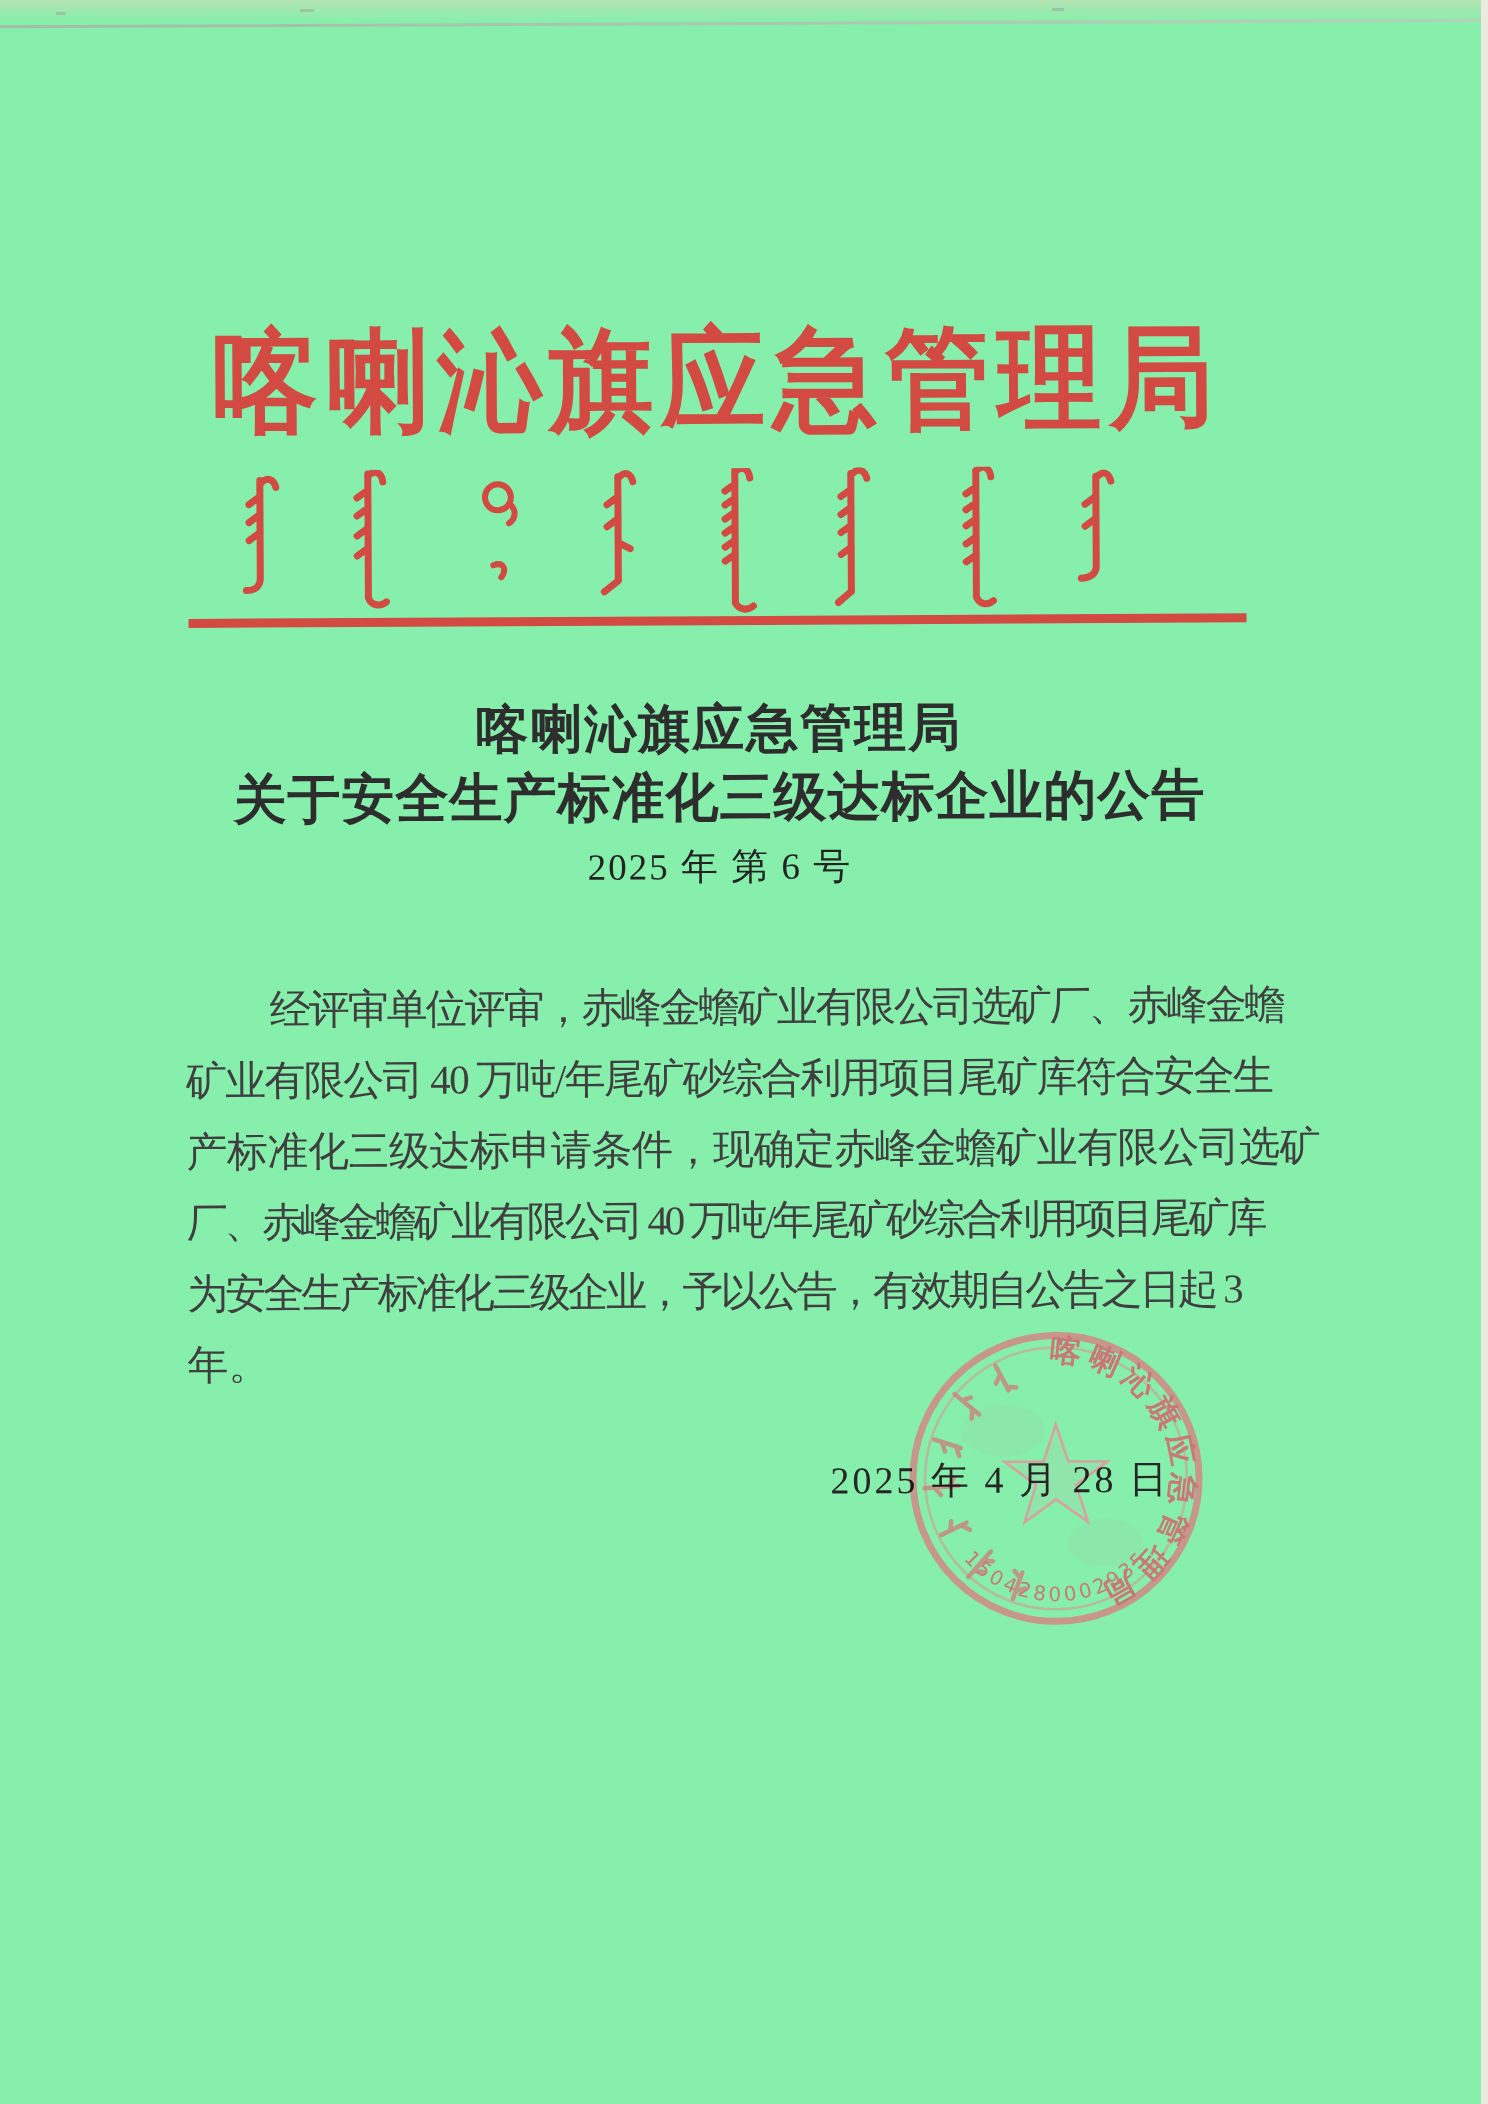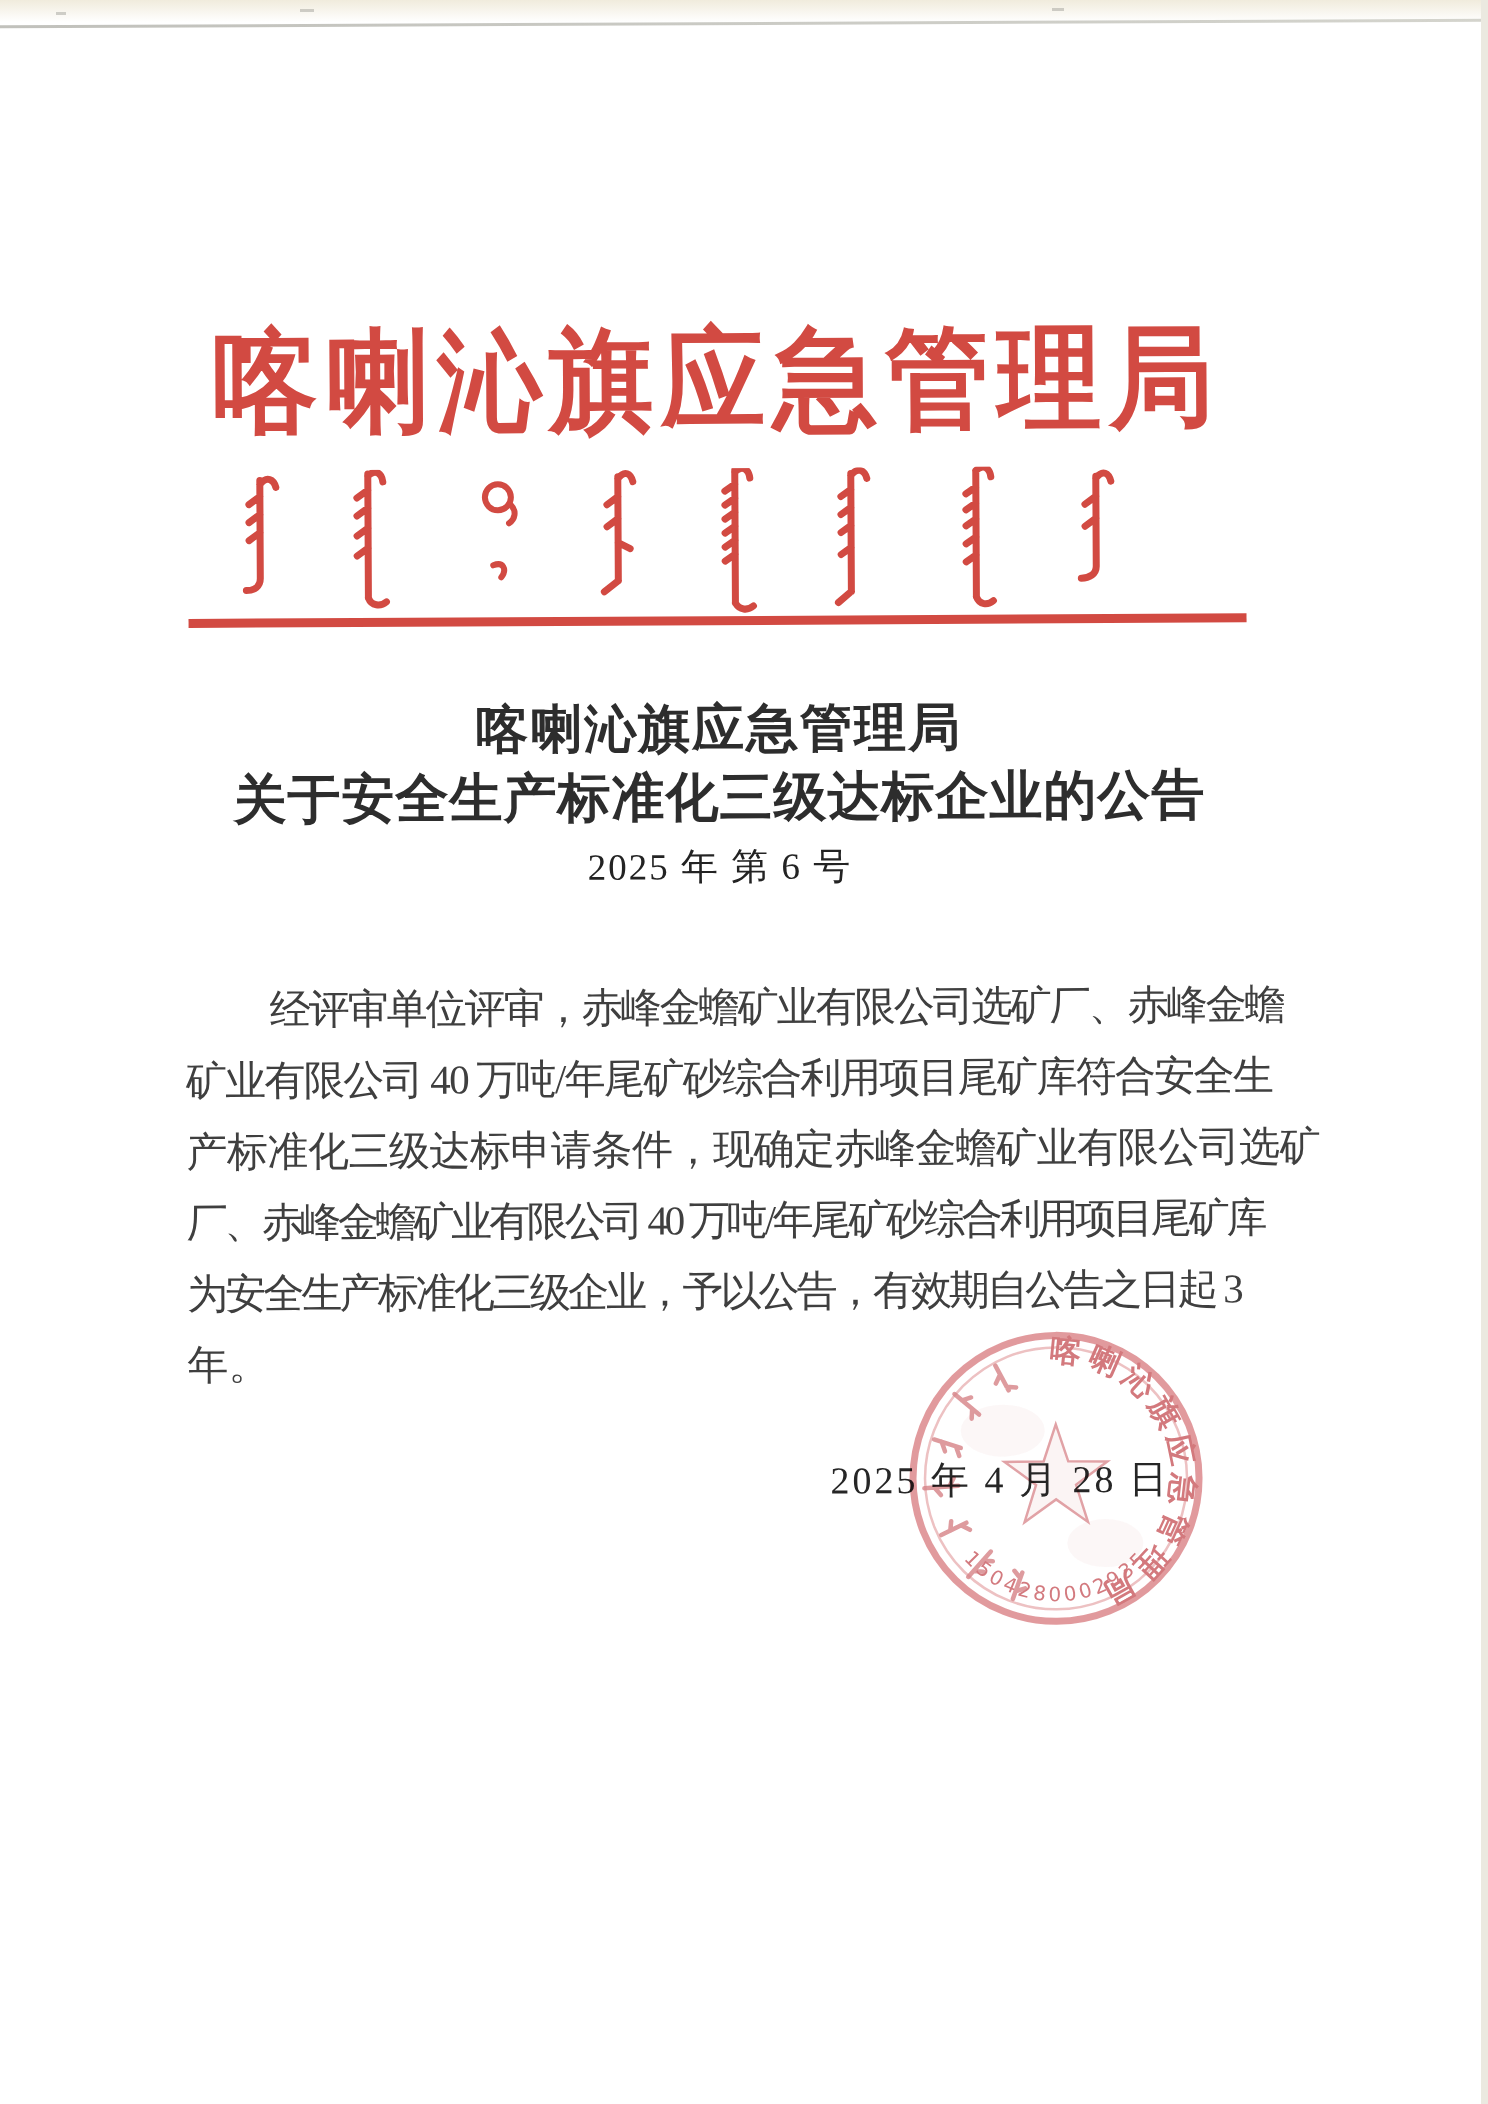--- a/index.html
+++ b/index.html
@@ -5,21 +5,21 @@
   :root{
     --red:#d24a42;
     --stamp:#d97e82;
     --ink:#3f3f3f;
   }
   html,body{margin:0;padding:0;background:#e8e8e4;}
   .page{
     position:relative;
     width:1488px;height:2104px;
     margin:0 auto;
-    background:#ffffff;
+    background:#86efac;
     overflow:hidden;
     font-family:"Liberation Serif","DejaVu Serif",serif;
   }
   
   .scan-top-tint{position:absolute;top:0;left:0;width:100%;height:22px;
     background:linear-gradient(to bottom,rgba(226,216,186,.5),rgba(253,253,251,0));}
   .scan-top-line{position:absolute;top:22px;left:-4px;width:1496px;height:3px;
     background:linear-gradient(to right,#acaca5,#c6c6bd);opacity:.75;transform:rotate(-0.25deg);}
   .scan-right-edge{position:absolute;right:0;top:0;width:7px;height:100%;background:#ebe9e0;}
   .speck{position:absolute;background:#9a9a92;opacity:.45;}

